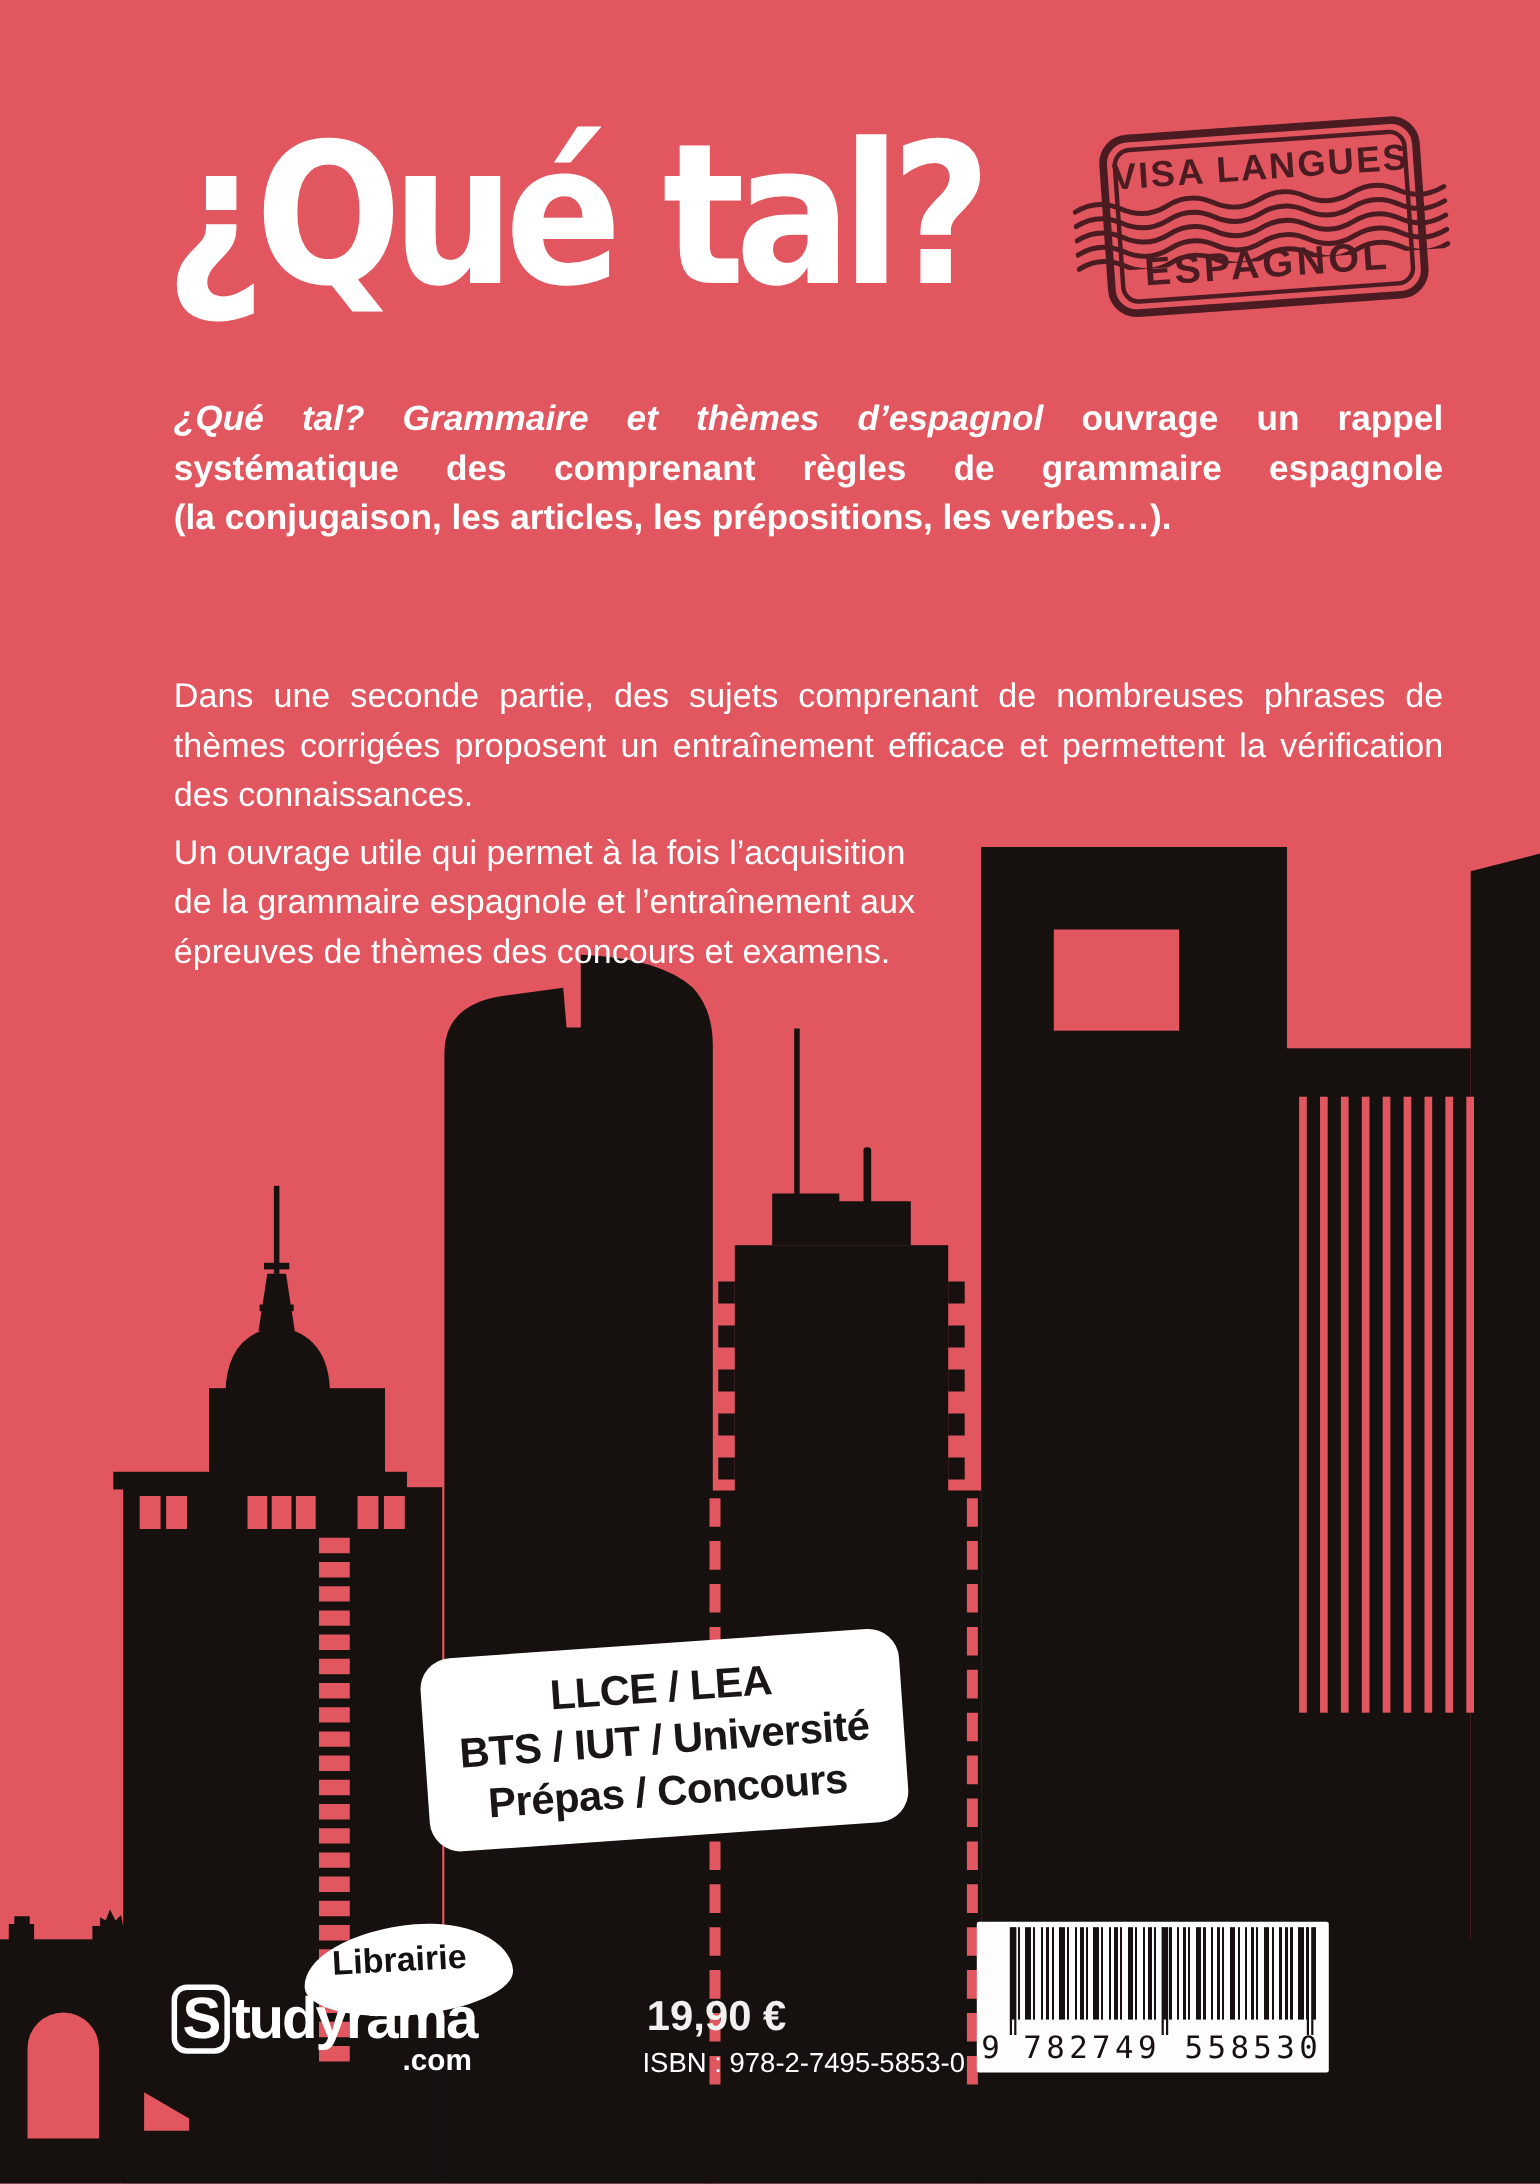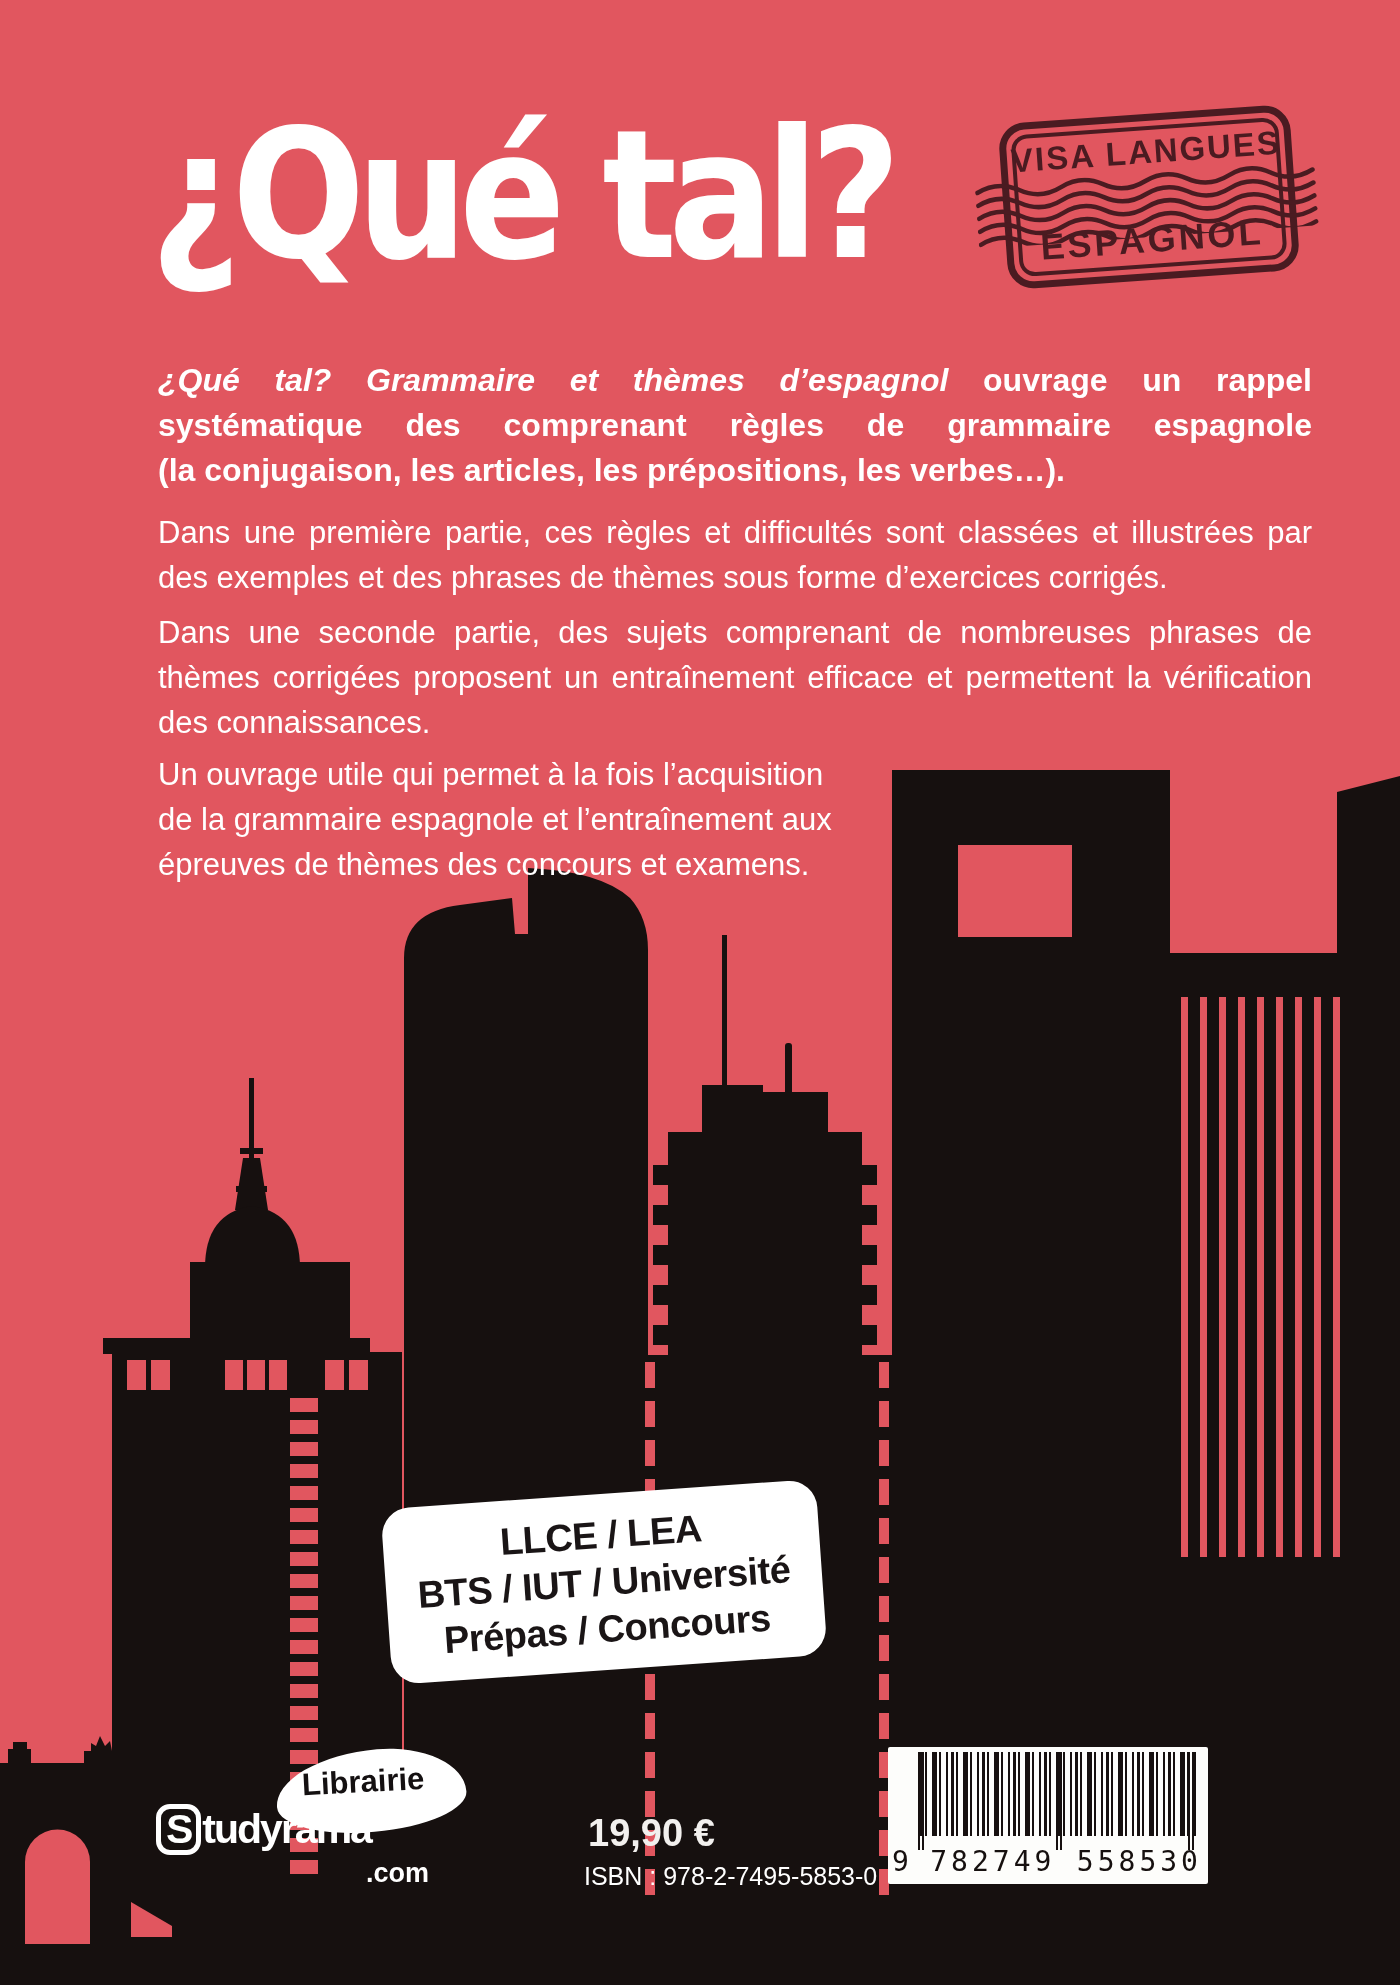--- a/index.html
+++ b/index.html
@@ -60,21 +60,21 @@
   .logo-cloud{
     position:absolute; left:136px; top:10px; width:190px; height:82px; background:#ffffff;
     border-radius:55% 45% 50% 50% / 60% 60% 40% 40%; transform:rotate(-5deg);
   }
   .logo-librairie{
     position:absolute; left:162px; top:24px; color:#141011;
     font-size:31px; font-weight:700; letter-spacing:0px; transform:rotate(-3deg);
   }
   .logo-name{
     position:absolute; left:16px; top:64px; color:#ffffff;
-    font-size:41px; font-weight:700; letter-spacing:-2px; white-space:nowrap;
+    font-size:53px; font-weight:700; letter-spacing:-2px; white-space:nowrap;
   }
   .logo-name .s-box{
     display:inline-block; border:5px solid #ffffff; border-radius:14px;
     padding:0 5px; margin-right:1px; line-height:1.0;
   }
   .logo-com{
     position:absolute; left:226px; top:118px; color:#ffffff;
     font-size:27px; font-weight:700;
   }
   
@@ -196,24 +196,20 @@
     </svg>
     <div class="stamp-line2">ESPAGNOL</div>
   </div>
 
   <div id="para1" class="para">
     <div class="line jline"><span class="it">¿Qué tal? Grammaire et thèmes d’espagnol</span><span> ouvrage un rappel</span></div>
     <div class="line jline">systématique des comprenant règles de grammaire espagnole</div>
     <div class="line lastline">(la conjugaison, les articles, les prépositions, les verbes…).</div>
   </div>
 
-  <div id="para2" class="para">
-    <div class="line jline">Dans une première partie, ces règles et difficultés sont classées et illustrées par</div>
-    <div class="line lastline">des exemples et des phrases de thèmes sous forme d’exercices corrigés.</div>
-  </div>
 
   <div id="para3" class="para">
     <div class="line jline">Dans une seconde partie, des sujets comprenant de nombreuses phrases de</div>
     <div class="line jline">thèmes corrigées proposent un entraînement efficace et permettent la vérification</div>
     <div class="line lastline">des connaissances.</div>
   </div>
 
   <div id="para4" class="para">
     <div class="line lastline">Un ouvrage utile qui permet à la fois l’acquisition</div>
     <div class="line lastline">de la grammaire espagnole et l’entraînement aux</div>

